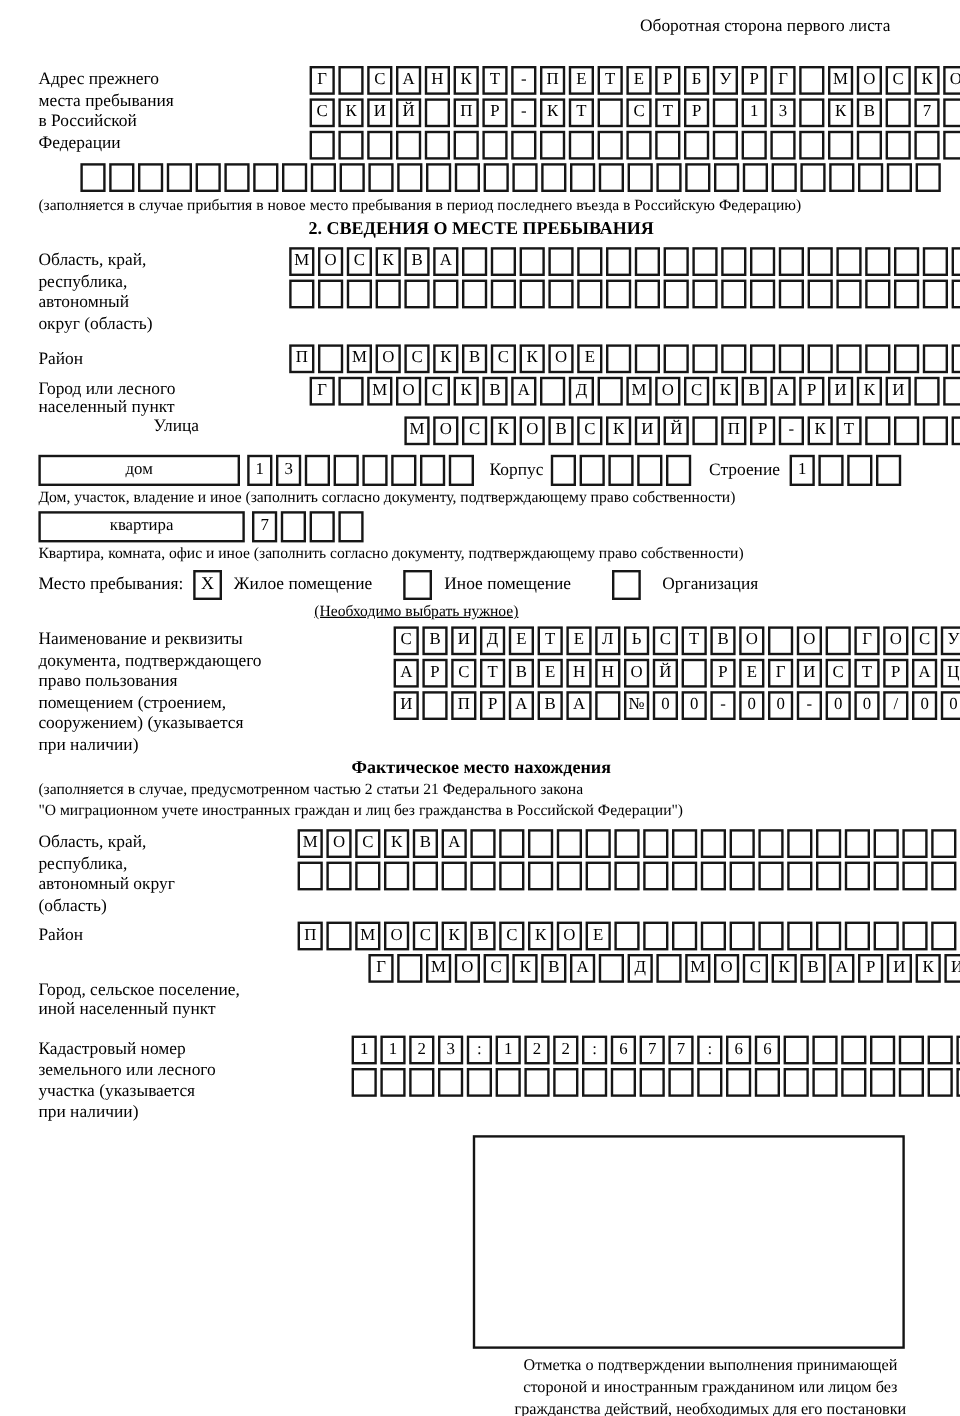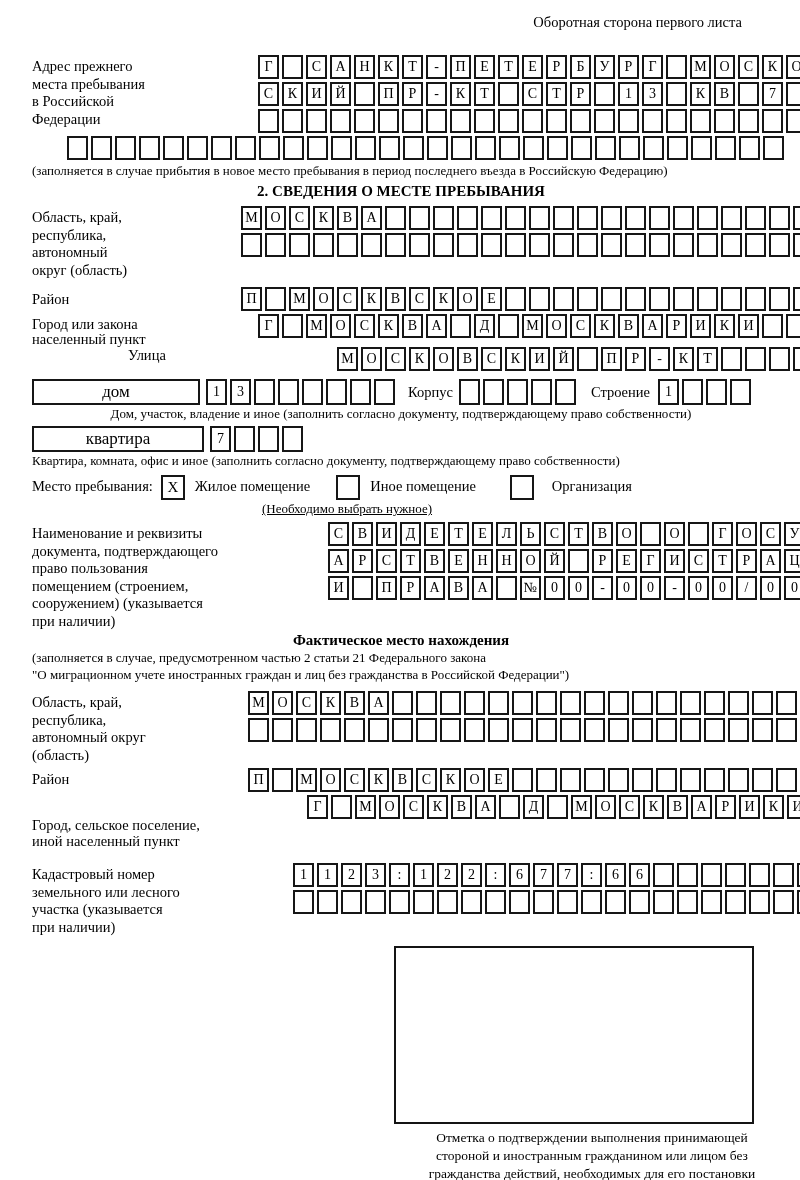--- a/index.html
+++ b/index.html
@@ -23,38 +23,38 @@
   .cell {
     display:inline-block; box-sizing:border-box;
     width:21px; height:24px; border:2px solid #161616;
     margin-right:3px; text-align:center;
     font-size:14px; line-height:19px; vertical-align:top;
     background:#fff;
   }
   .widebox {
     display:inline-block; box-sizing:border-box; height:26px;
     border:2px solid #161616; text-align:center;
-    font-size:17px; line-height:22px; vertical-align:top; margin-right:6px;
+    font-size:14px; line-height:22px; vertical-align:top; margin-right:6px;
   }
   .inline-lbl { font-size:14.5px; line-height:26px; vertical-align:top; display:inline-block; }
   .caption { font-size:13px; }
   .caption-center { font-size:13px; text-align:left; }
   .title { font-weight:bold; font-size:15px; text-align:center; }
 
   .prev-block { margin-top:24px; }
   .prev-caption { margin-top:2px; }
 
   .sec2-title { margin-top:4px; margin-bottom:6px; }
 
   .f-oblast1 { margin-top:2px; margin-bottom:8px; }
   .f-raion1 .lbl, .f-ulitsa .lbl { padding-top:4px; }
 
   .dom-row { margin-top:5px; white-space:nowrap; }
   .dom-row .cell { height:26px; line-height:21px; }
-  .dom-caption { margin-top:1px; margin-bottom:4px;text-align:center; }
+  .dom-caption { margin-top:1px; margin-bottom:4px; }
 
   .kv-row { margin-top:3px; white-space:nowrap; }
   .kv-row .cell { height:26px; line-height:21px; }
   .kv-caption { margin-top:1px; margin-bottom:6px; }
 
   .mesto-row { margin-top:4px; font-size:14.5px; white-space:nowrap; }
   .checkcell {
     display:inline-block; box-sizing:border-box;
     width:24px; height:25px; border:2px solid #161616;
     text-align:center; font-size:15px; line-height:20px;
@@ -114,21 +114,21 @@
   </div>
 
   <div class="field f-raion1">
     <div class="lbl" style="width:126px">Район</div>
     <div class="rows">
       <div class="boxrow"><span class="cell">П</span><span class="cell"></span><span class="cell">М</span><span class="cell">О</span><span class="cell">С</span><span class="cell">К</span><span class="cell">В</span><span class="cell">С</span><span class="cell">К</span><span class="cell">О</span><span class="cell">Е</span><span class="cell"></span><span class="cell"></span><span class="cell"></span><span class="cell"></span><span class="cell"></span><span class="cell"></span><span class="cell"></span><span class="cell"></span><span class="cell"></span><span class="cell"></span><span class="cell"></span><span class="cell"></span><span class="cell"></span><span class="cell"></span></div>
     </div>
   </div>
 
   <div class="field">
-    <div class="lbl" style="width:143px; line-height:15px;">Город или закона
+    <div class="lbl" style="width:143px; line-height:15px;">Город или лесного
 населенный пункт</div>
     <div class="rows">
       <div class="boxrow"><span class="cell">Г</span><span class="cell"></span><span class="cell">М</span><span class="cell">О</span><span class="cell">С</span><span class="cell">К</span><span class="cell">В</span><span class="cell">А</span><span class="cell"></span><span class="cell">Д</span><span class="cell"></span><span class="cell">М</span><span class="cell">О</span><span class="cell">С</span><span class="cell">К</span><span class="cell">В</span><span class="cell">А</span><span class="cell">Р</span><span class="cell">И</span><span class="cell">К</span><span class="cell">И</span><span class="cell"></span><span class="cell"></span><span class="cell"></span></div>
     </div>
   </div>
 
   <div class="field f-ulitsa">
     <div class="lbl" style="width:126px"></div>
     <div class="lbl" style="width:0"></div>
     <div class="rows" style="margin-left:-126px">

